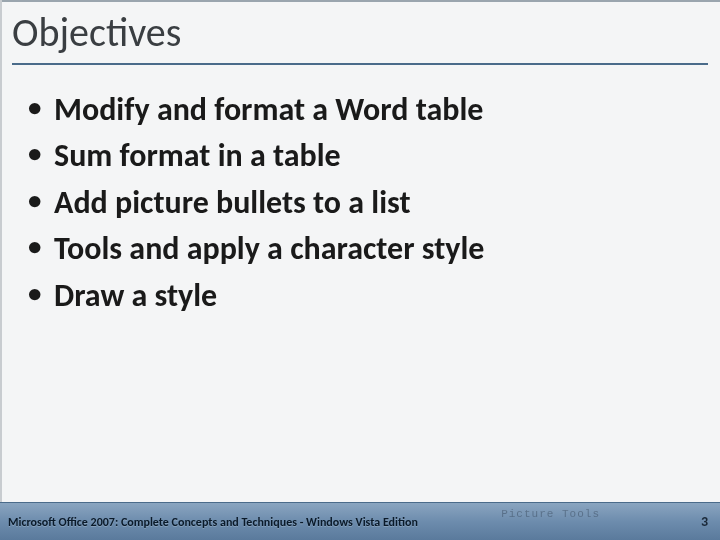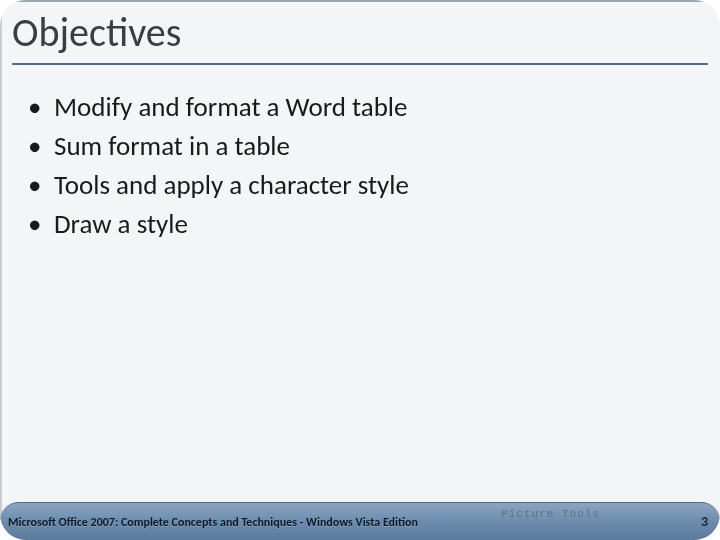--- a/index.html
+++ b/index.html
@@ -1,19 +1,18 @@
 <!DOCTYPE html>
 <html><head>
   <meta charset="utf-8">
   <style>
     * {
       margin: 0;
       padding: 0;
       box-sizing: border-box;
-      border-radius: 26px;
     }
     body {
       width: 720px;
       height: 540px;
       font-family: Calibri, 'Segoe UI', Arial, sans-serif;
       background: #ffffff;
       position: relative;
       overflow: hidden;
     }
     .slide {
@@ -36,25 +35,26 @@
     .divider {
       height: 2px;
       background: #4a6b8a;
       margin: 0 2px 22px 2px;
     }
     .bullets {
       list-style: none;
       padding-left: 14px;
     }
     .bullets li {
-      font-size: 27px;
+      font-size: 32px;
       color: #1a1a1a;
       line-height: 1.45;
       position: relative;
       padding-left: 30px;
+      font-weight: bold;
     }
     .bullets li::before {
       content: "•";
       position: absolute;
       left: 4px;
       top: 0;
       color: #1a1a1a;
       font-size: 27px;
     }
     .footer {
@@ -114,20 +114,21 @@
   <div class="edge-top"></div>
   <div class="edge-left"></div>
 
   <div class="slide-inner">
     <h1 class="title">Objectives</h1>
     <div class="divider"></div>
 
     <ul class="bullets">
       <li>Modify and format a Word table</li>
       <li>Sum format in a table</li>
+      <li>Add picture bullets to a list</li>
       <li>Tools and apply a character style</li>
       <li>Draw a style</li>
     </ul>
   </div>
 
   <div class="footer">
     <span class="footer-left">Microsoft Office 2007: Complete Concepts and Techniques - Windows Vista Edition</span>
     <span class="footer-ghost">Picture Tools</span>
     <span class="footer-right">3</span>
   </div>

